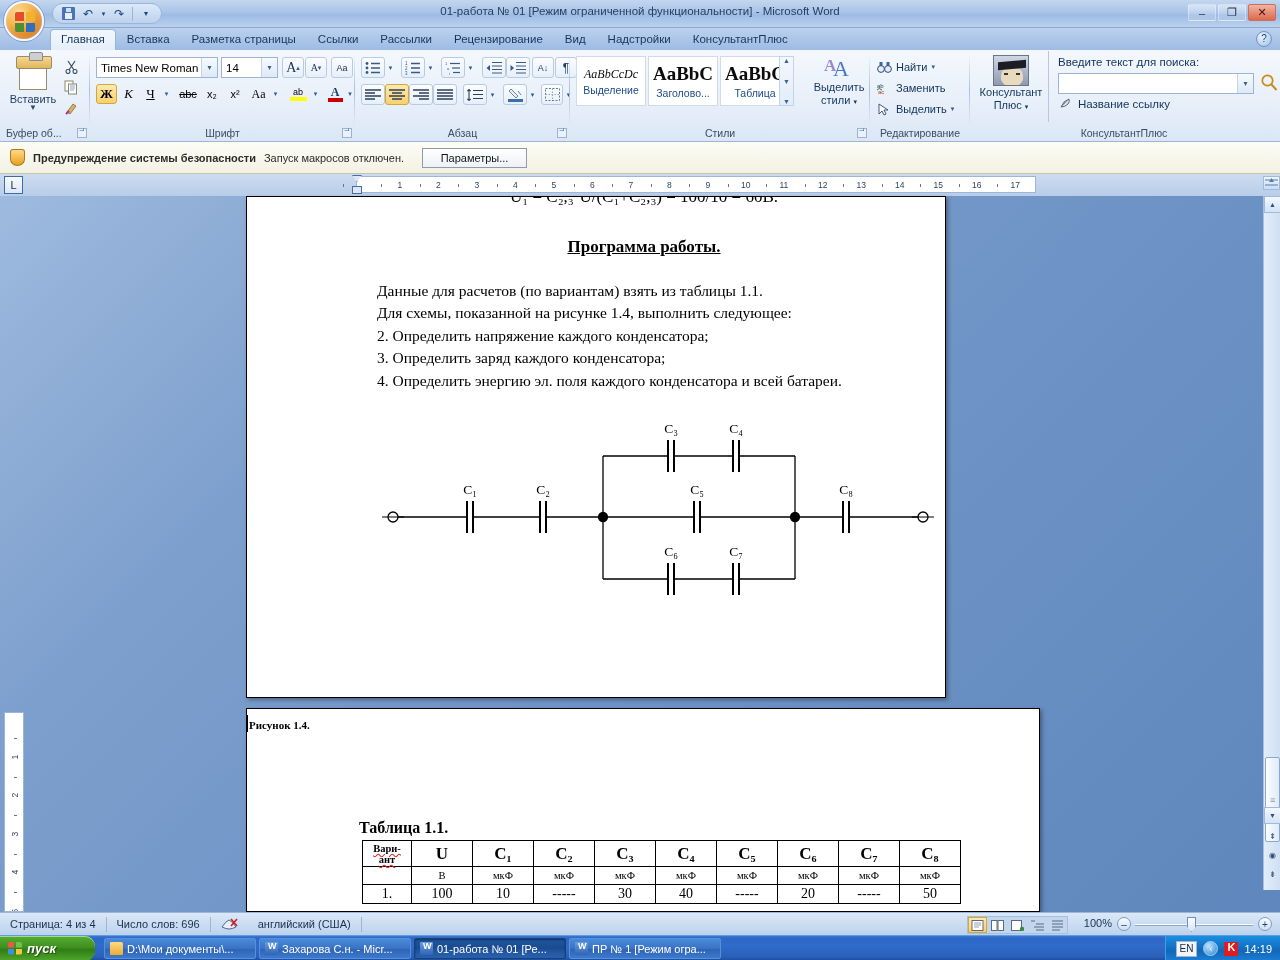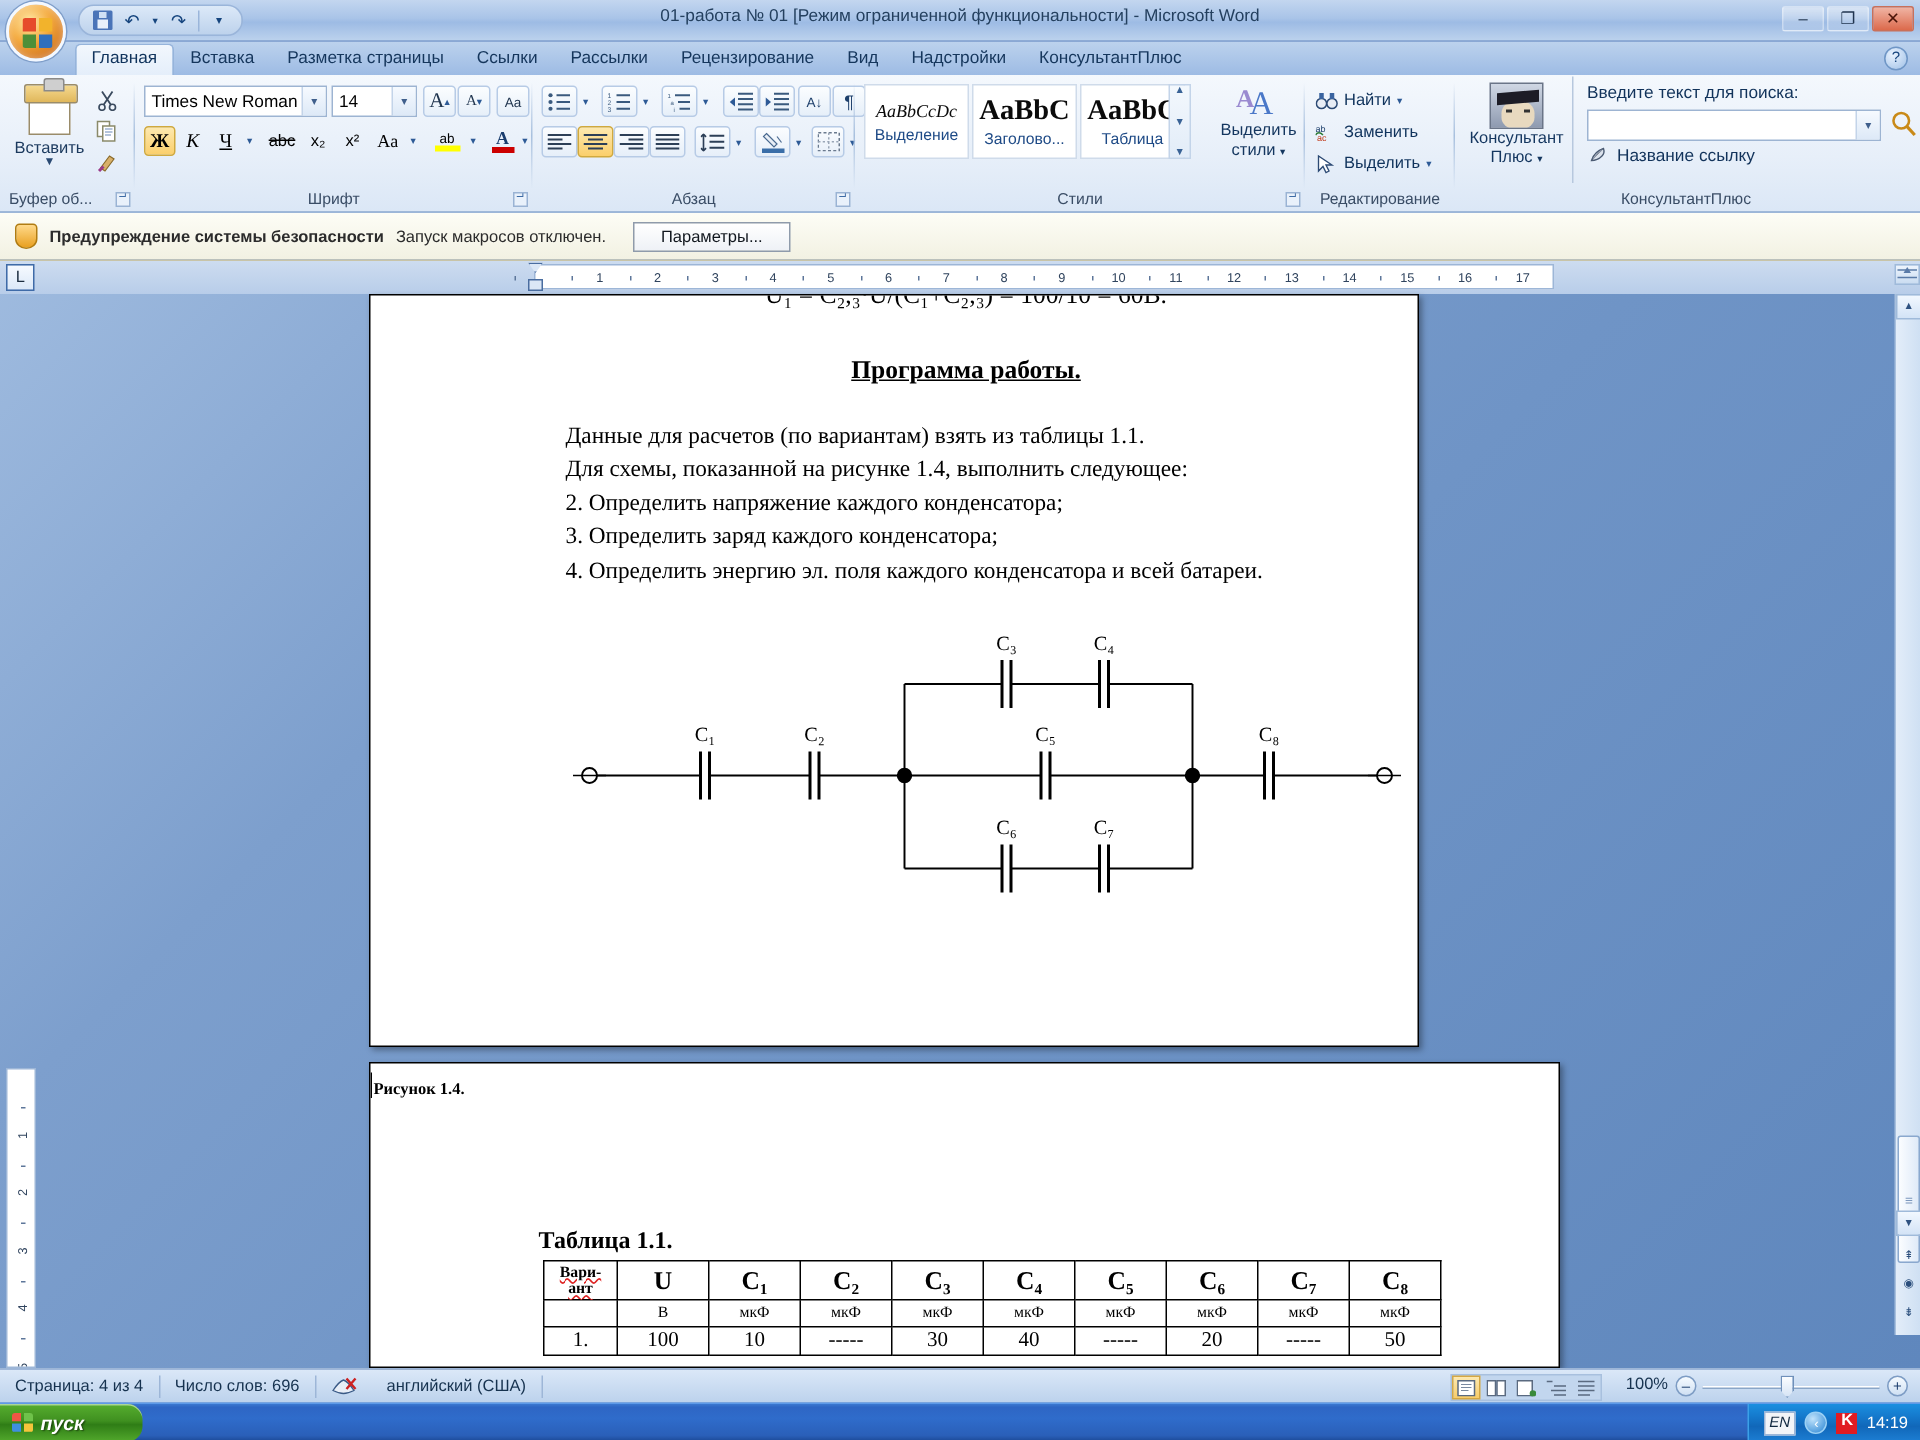--- a/index.html
+++ b/index.html
@@ -273,21 +273,21 @@
   .ti-ico { width:13px; height:13px; flex:0 0 13px; border-radius:1px; }
   .ti-ico.word { background:linear-gradient(#6a9fe0,#2f63b5); position:relative; }
   .ti-ico.word:after { content:"W"; position:absolute; left:3px; top:-1px; font-size:9px;
                        color:#fff; font-weight:bold; }
   .ti-ico.folder { background:linear-gradient(#ffd887,#edab35); border-radius:1px 2px 1px 1px; }
   .tray { position:absolute; right:0; top:0; height:25px; display:flex; align-items:center; gap:6px;
           padding:0 8px 0 10px;
           background:linear-gradient(to bottom,#1a8fe0 0%,#1478cb 35%,#1167b9 60%,#1d7ed3 100%);
           border-left:1px solid #3ba0e8; }
   .tray .lang { background:#f2f4f8; color:#10273f; font-size:10px; padding:0 3px; height:16px;
-                display:flex; align-items:center; border:1px solid #9db6d7;font-style:italic; }
+                display:flex; align-items:center; border:1px solid #9db6d7; }
   .tray .chev { width:15px; height:15px; border-radius:50%;
                 background:radial-gradient(circle at 35% 30%,#bfe2fb,#2b86d4);
                 border:1px solid #9cd1f5; color:#fff; font-size:9px;
                 display:flex; align-items:center; justify-content:center; cursor:pointer; }
   .tray .kav { width:14px; height:14px; background:#e11b22; position:relative; cursor:pointer; }
   .tray .kav:after { content:"K"; position:absolute; left:3px; top:-1px; color:#fff;
                      font-size:11px; font-weight:bold; }
   .tray .clock { font-size:11px; color:#fff; }
   svg { display:block; }
 </style>
@@ -890,20 +890,38 @@
       <div class="zc-thumb"></div>
       <div class="zc-circ" style="right:0;">+</div>
     </div>
   </div>
 
   <div class="taskbar">
     <div class="startbtn">
       <div class="flag"></div>
       <div class="st">пуск</div>
     </div>
+    <div class="tasks">
+      <div class="taskitem">
+        <div class="ti-ico folder"></div>
+        <span>D:\Мои документы\...</span>
+      </div>
+      <div class="taskitem">
+        <div class="ti-ico word"></div>
+        <span>Захарова С.н. - Micr...</span>
+      </div>
+      <div class="taskitem active">
+        <div class="ti-ico word"></div>
+        <span>01-работа № 01 [Ре...</span>
+      </div>
+      <div class="taskitem">
+        <div class="ti-ico word"></div>
+        <span>ПР № 1 [Режим огра...</span>
+      </div>
+    </div>
     <div class="tray">
       <div class="lang">EN</div>
       <div class="chev">‹</div>
       <div class="kav"></div>
       <div class="clock">14:19</div>
     </div>
   </div>
 
 </div>
 

